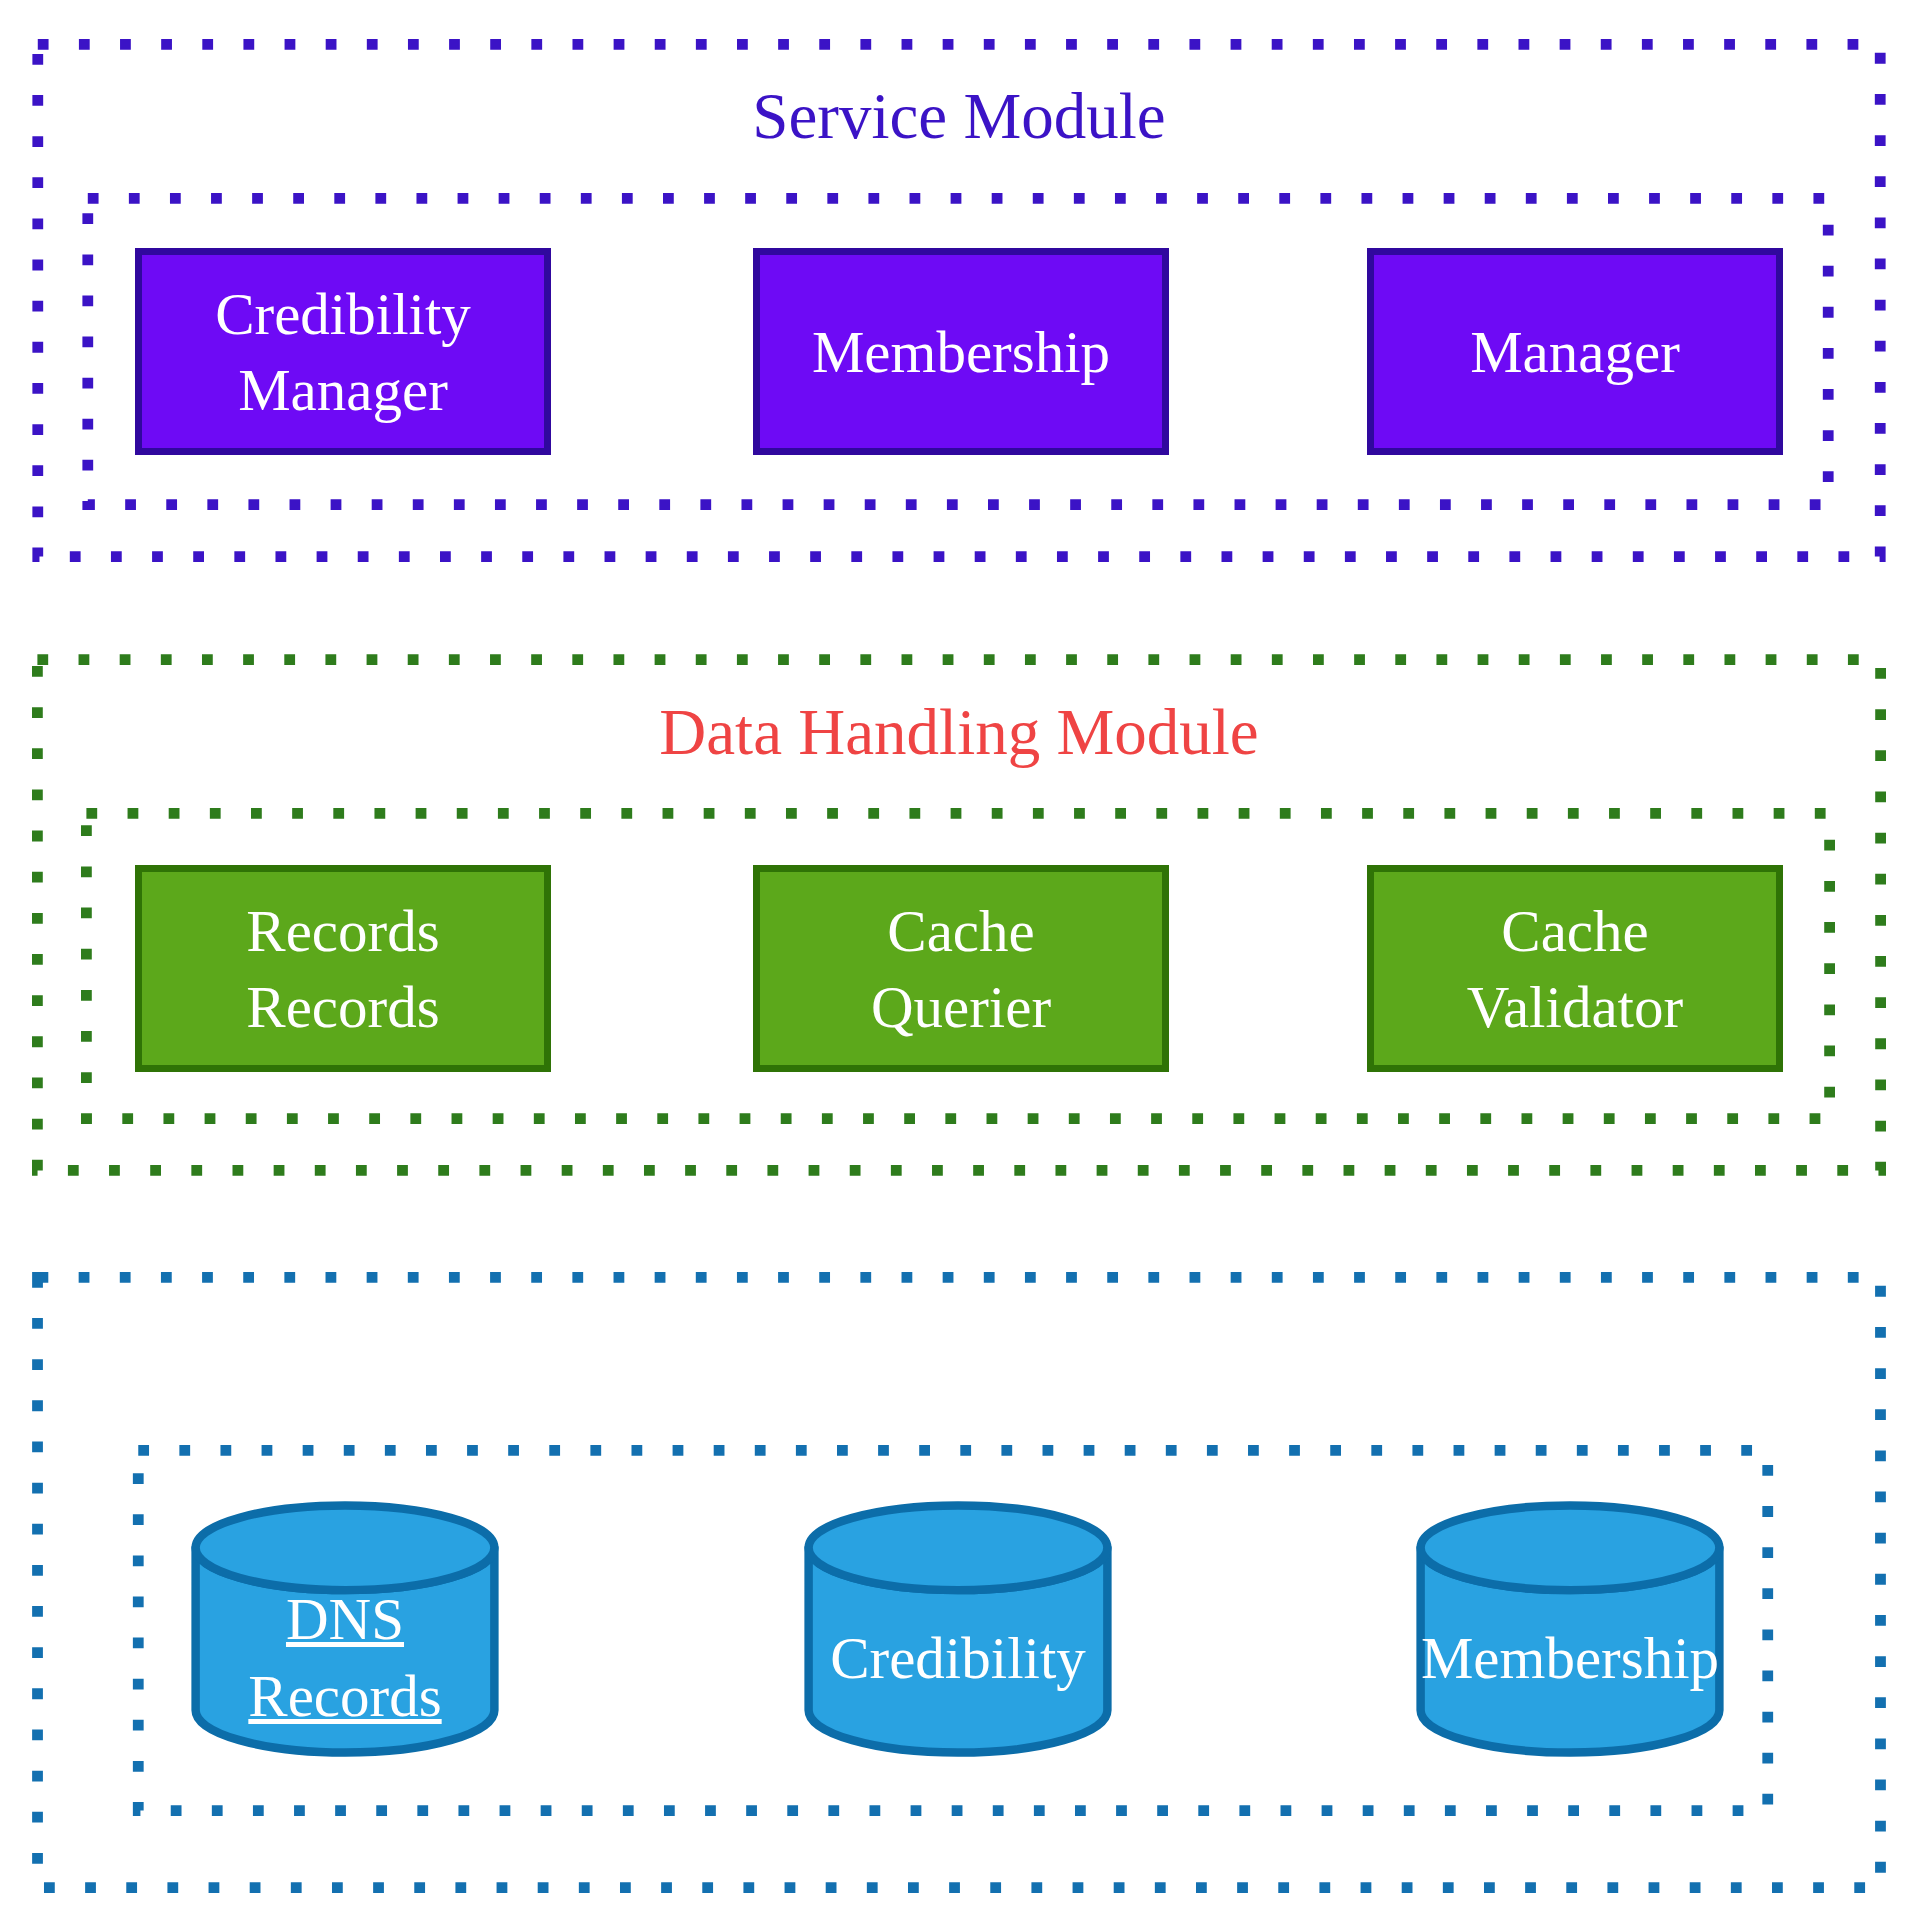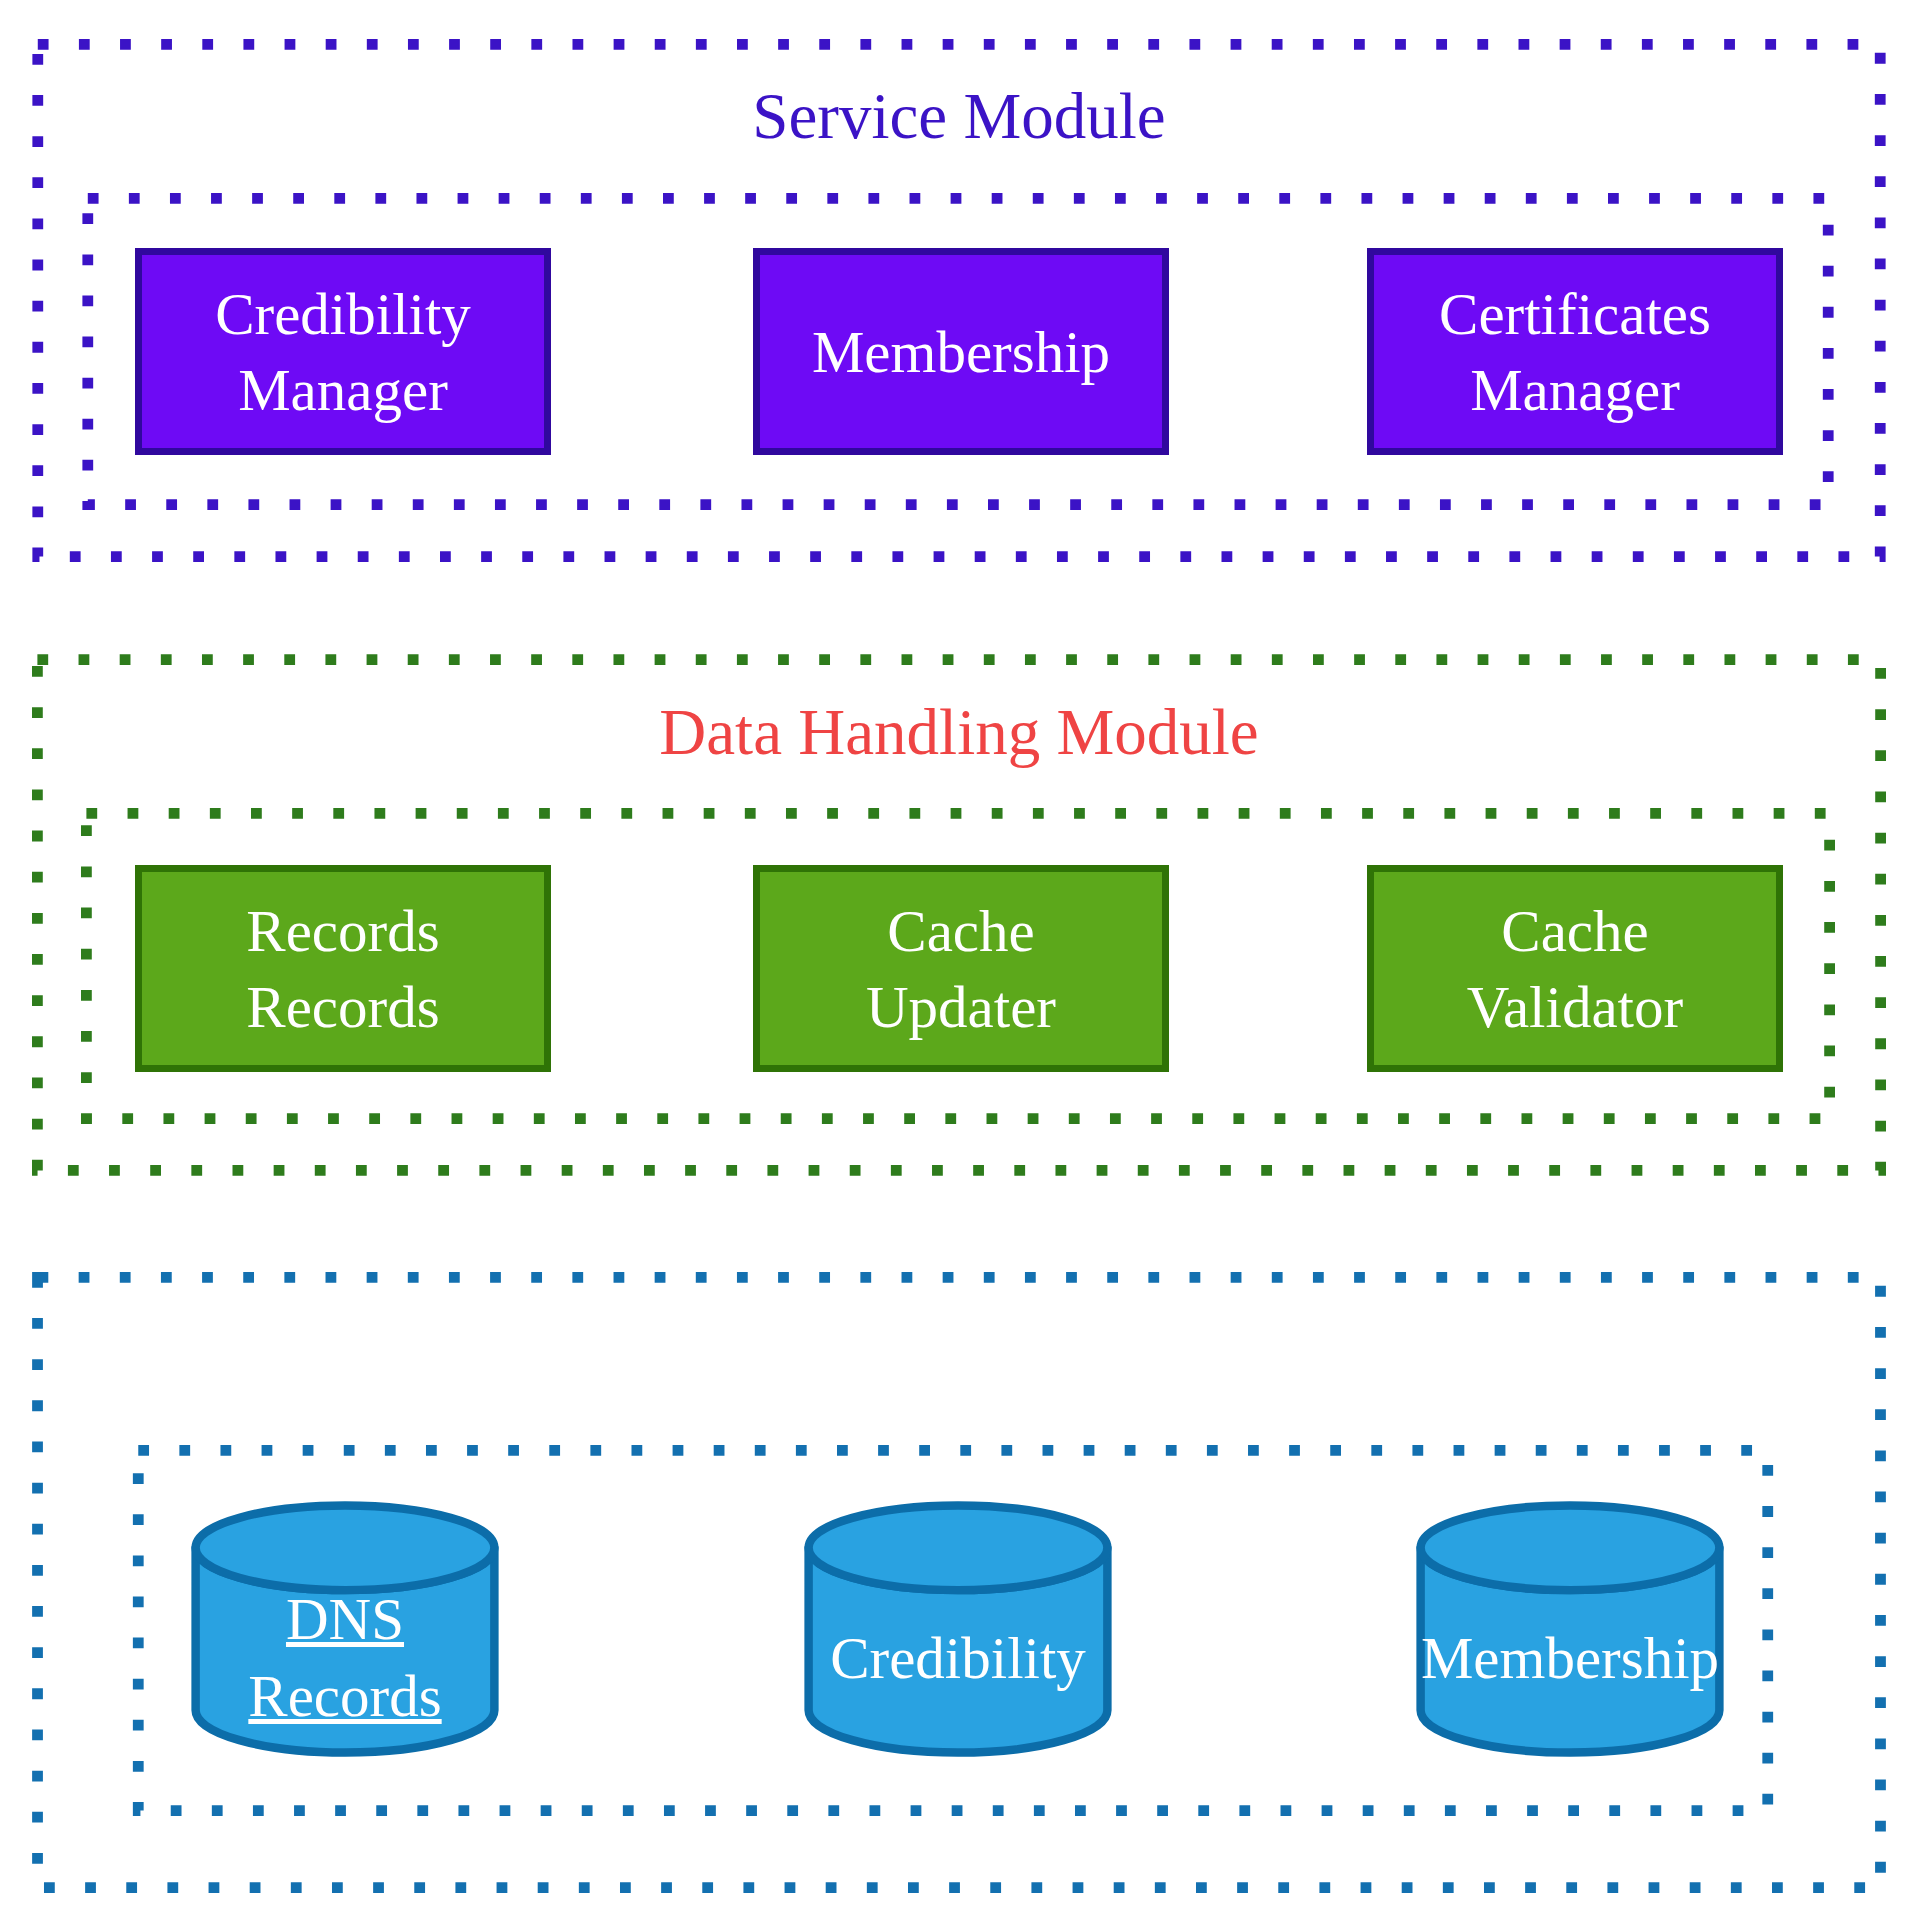--- a/index.html
+++ b/index.html
@@ -84,39 +84,38 @@
   </svg>
 
   <div class="node pbox" style="left:135px; top:248px;">
     <span>Credibility</span>
     <span>Manager</span>
   </div>
   <div class="node pbox" style="left:753px; top:248px;">
     <span>Membership</span>
   </div>
   <div class="node pbox" style="left:1367px; top:248px;">
-    <span>Certificates</span>
     <span>Manager</span>
   </div>
 
   <svg class="dotted" style="left:32px; top:654px;" width="1854" height="522" viewBox="0 0 2406 677">
     <rect class="dash-green" x="7" y="7" width="2392" height="663"></rect>
   </svg>
   <div class="module-title t-green" style="top:692px;">Data Handling Module</div>
   <svg class="dotted" style="left:81px; top:808px;" width="1754" height="316" viewBox="0 0 2276 410">
     <rect class="dash-green" x="7" y="7" width="2262" height="396"></rect>
   </svg>
 
   <div class="node gbox" style="left:135px; top:865px;">
     <span>Records</span>
     <span>Records</span>
   </div>
   <div class="node gbox" style="left:753px; top:865px;">
     <span>Cache</span>
-    <span>Updater</span>
+    <span>Querier</span>
   </div>
   <div class="node gbox" style="left:1367px; top:865px;">
     <span>Cache</span>
     <span>Validator</span>
   </div>
 
   <svg class="dotted" style="left:32px; top:1272px;" width="1854" height="621" viewBox="0 0 2406 806">
     <rect class="dash-blue" x="7" y="7" width="2392" height="792"></rect>
   </svg>
   <svg class="dotted" style="left:132px; top:1445px;" width="1642" height="371" viewBox="0 0 2131 482">

